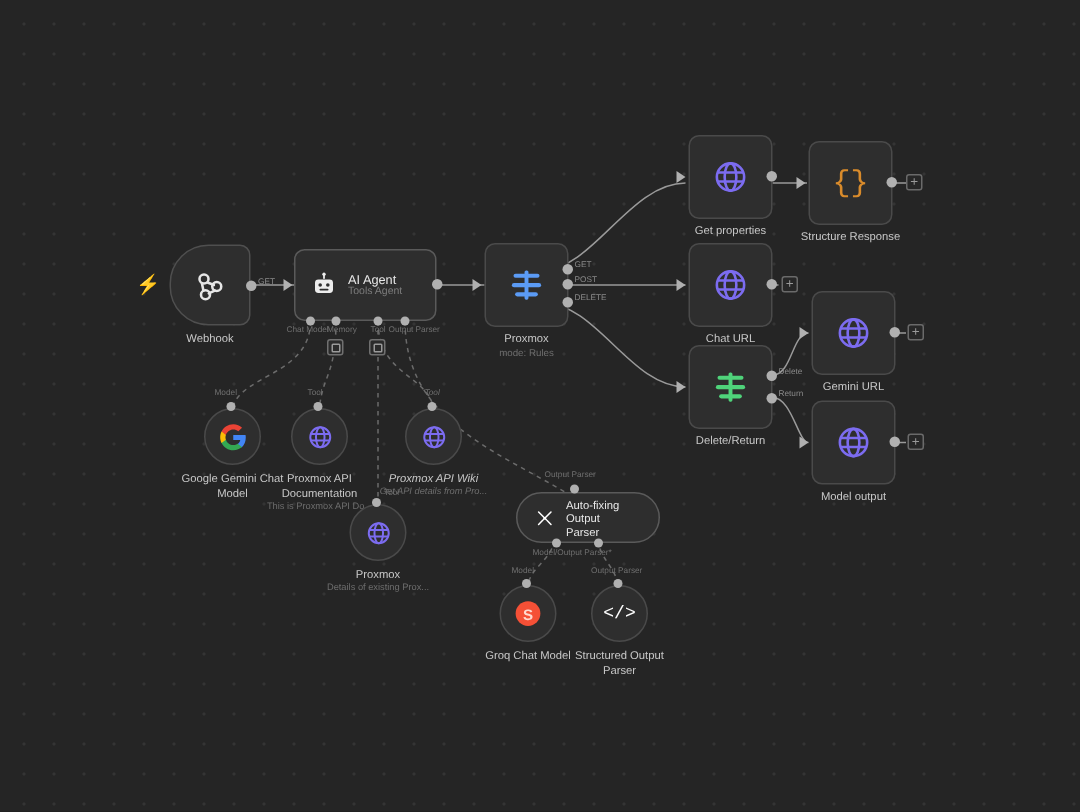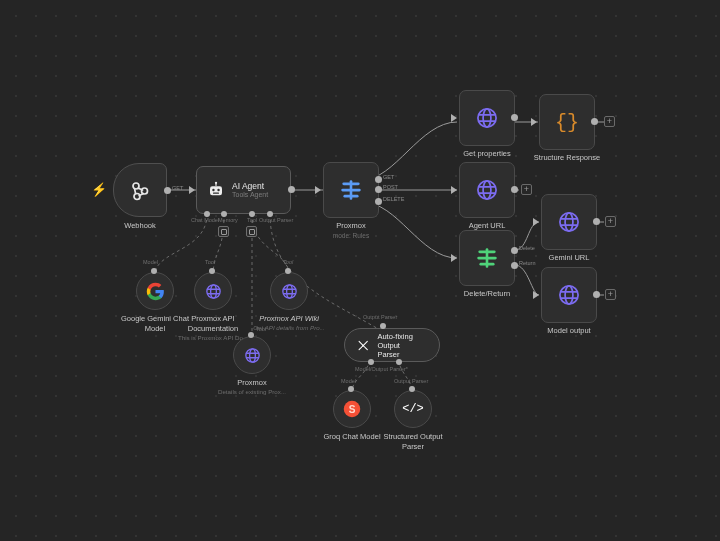--- a/index.html
+++ b/index.html
@@ -233,21 +233,21 @@
         <g fill="none" stroke="#7c6cf0" stroke-width="1.6">
           <circle cx="12" cy="12" r="8.4"></circle>
           <ellipse cx="12" cy="12" rx="3.6" ry="8.4"></ellipse>
           <path d="M3.8 9.2 H20.2 M3.8 14.8 H20.2"></path>
         </g>
       </svg>
     </div>
     <div class="inarrow" style="left:-8px;top:24px;"></div>
     <div class="port" style="left:52px;top:24px;"></div>
     <div class="plusbtn" style="left:62px;top:22px;">+</div>
-    <div class="caption" style="top:59px;">Agent URL</div>
+    <div class="caption" style="top:59px;">Chat URL</div>
   </div>
 
   <div class="node" style="left:459px;top:230px;">
     <div class="sqnode">
       <svg width="26" height="26" viewBox="0 0 24 24">
         <g fill="#4fd37a">
           <rect x="4" y="5" width="16" height="2.6" rx="1.3"></rect>
           <rect x="10.8" y="3" width="2.4" height="18" rx="1"></rect>
           <rect x="3" y="10.8" width="18" height="2.6" rx="1.3"></rect>
           <rect x="5" y="16.4" width="14" height="2.6" rx="1.3"></rect>

